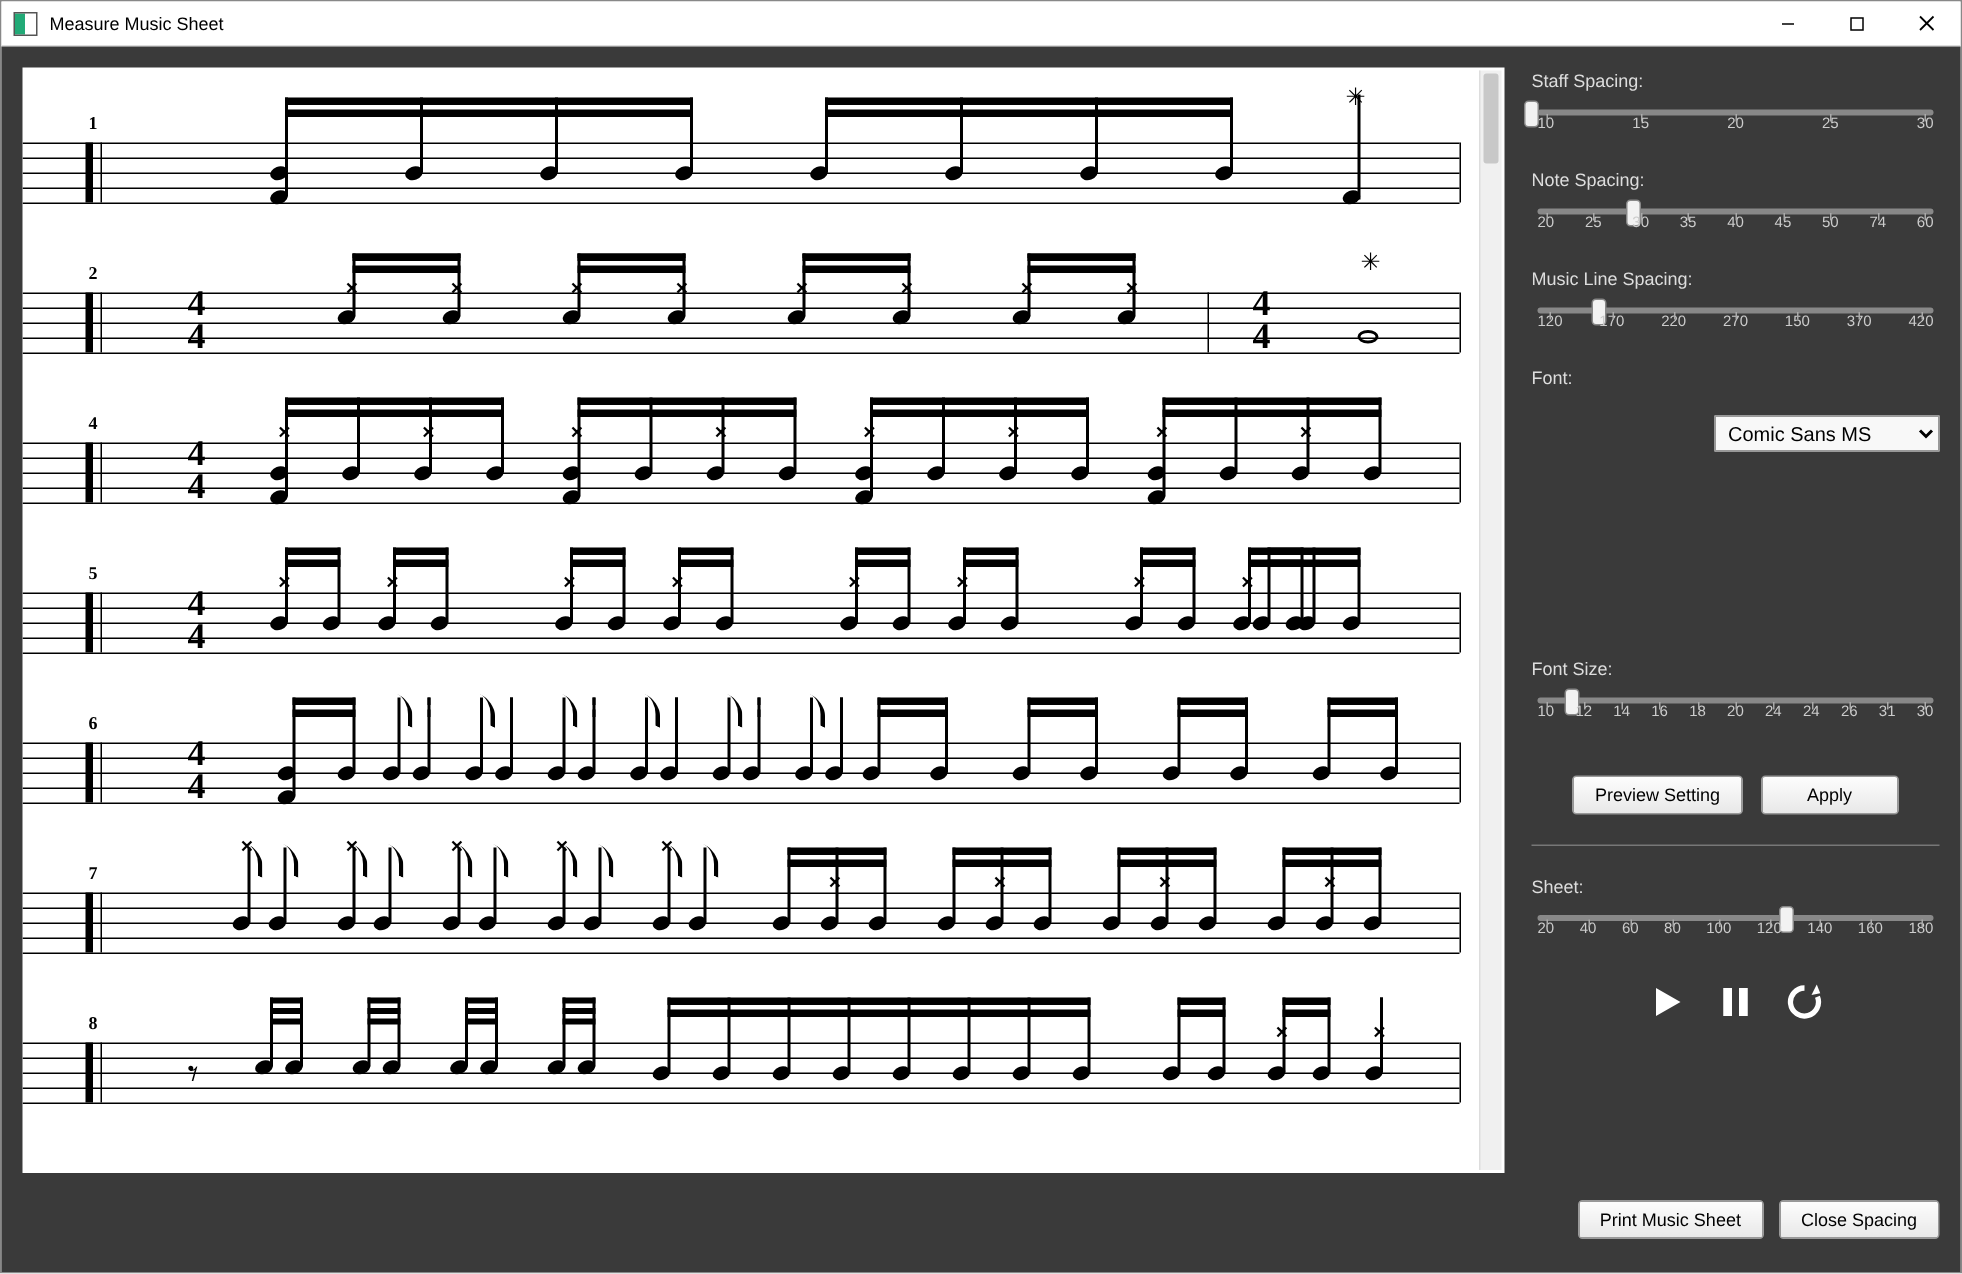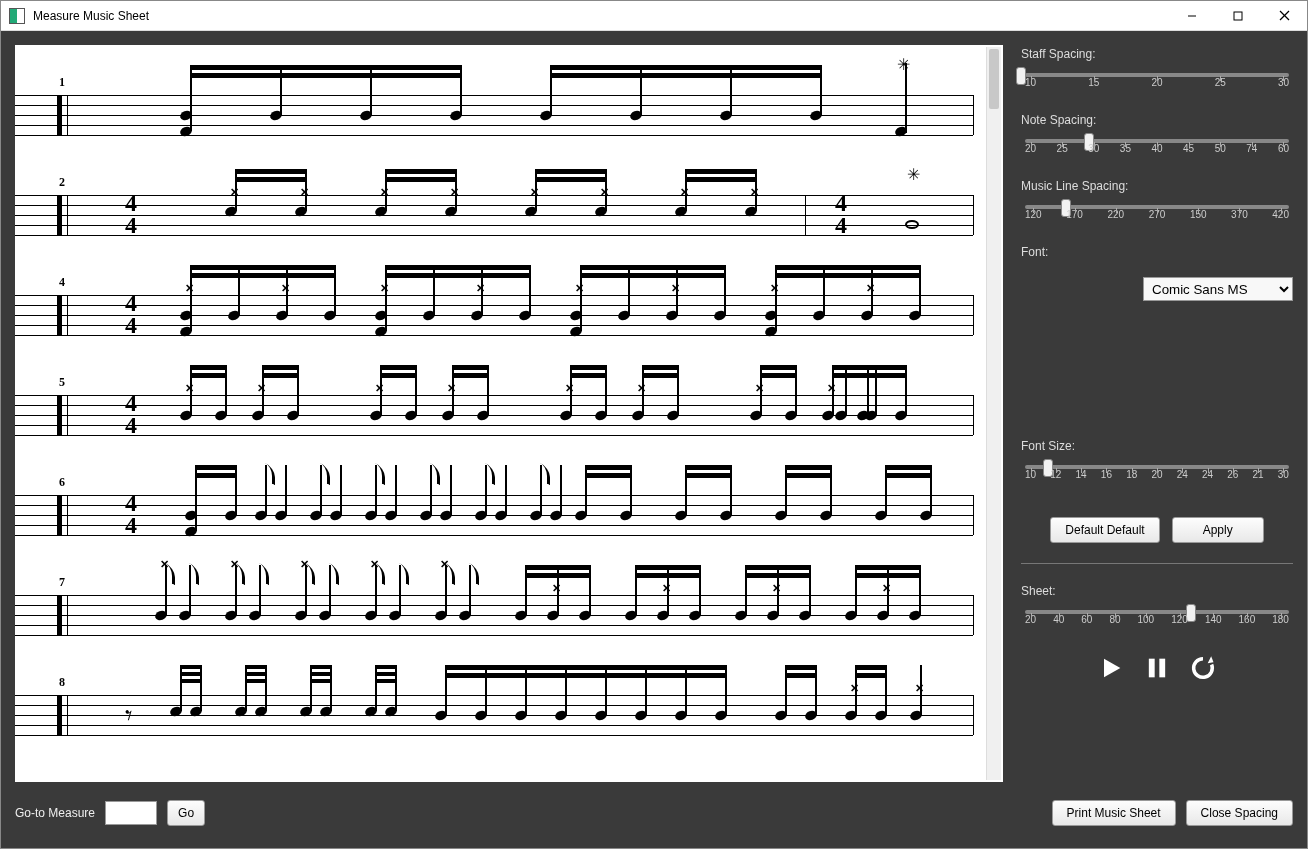--- a/index.html
+++ b/index.html
@@ -632,28 +632,28 @@
             <div class="tickrow dense" id="ticks-fsize">
                 <span>10</span>
                 <span>12</span>
                 <span>14</span>
                 <span>16</span>
                 <span>18</span>
                 <span>20</span>
                 <span>24</span>
                 <span>24</span>
                 <span>26</span>
-                <span>21</span>
+                <span>31</span>
                 <span>30</span>
               </div>
           </div>
         </div>
 
         <div class="btn-row">
-          <button class="panel-btn">Default Default</button>
+          <button class="panel-btn">Preview Setting</button>
           <button class="panel-btn">Apply</button>
         </div>
 
         <hr class="sep">
 
         <div class="ctrl">
           <label>Sheet:</label>
           <div class="slider-wrap">
             <div class="slider-track"></div>
             <div class="slider-thumb" id="thumb-tempo" style="left: calc(62.5%);"></div>
@@ -682,23 +682,18 @@
           <div class="t-btn"><svg viewBox="0 0 24 24">
                 <path d="M12 4a8 8 0 1 0 7.4 5" fill="none" stroke="#fff" stroke-width="3"></path>
                 <path d="M19 2l2 5-5 1z"></path>
               </svg></div>
         </div>
 
       </div>
     </div>
 
     <div class="bottom-bar">
-      <div class="left">
-        <span>Go-to Measure</span>
-        <input type="text" style="">
-        <button class="panel-btn" style="min-width:34px;padding:5px 10px">Go</button>
-      </div>
       <div class="spacer"></div>
       <button class="panel-btn">Print Music Sheet</button>
       <button class="panel-btn">Close Spacing</button>
     </div>
   </div>
 </div>
 
 </body></html>

